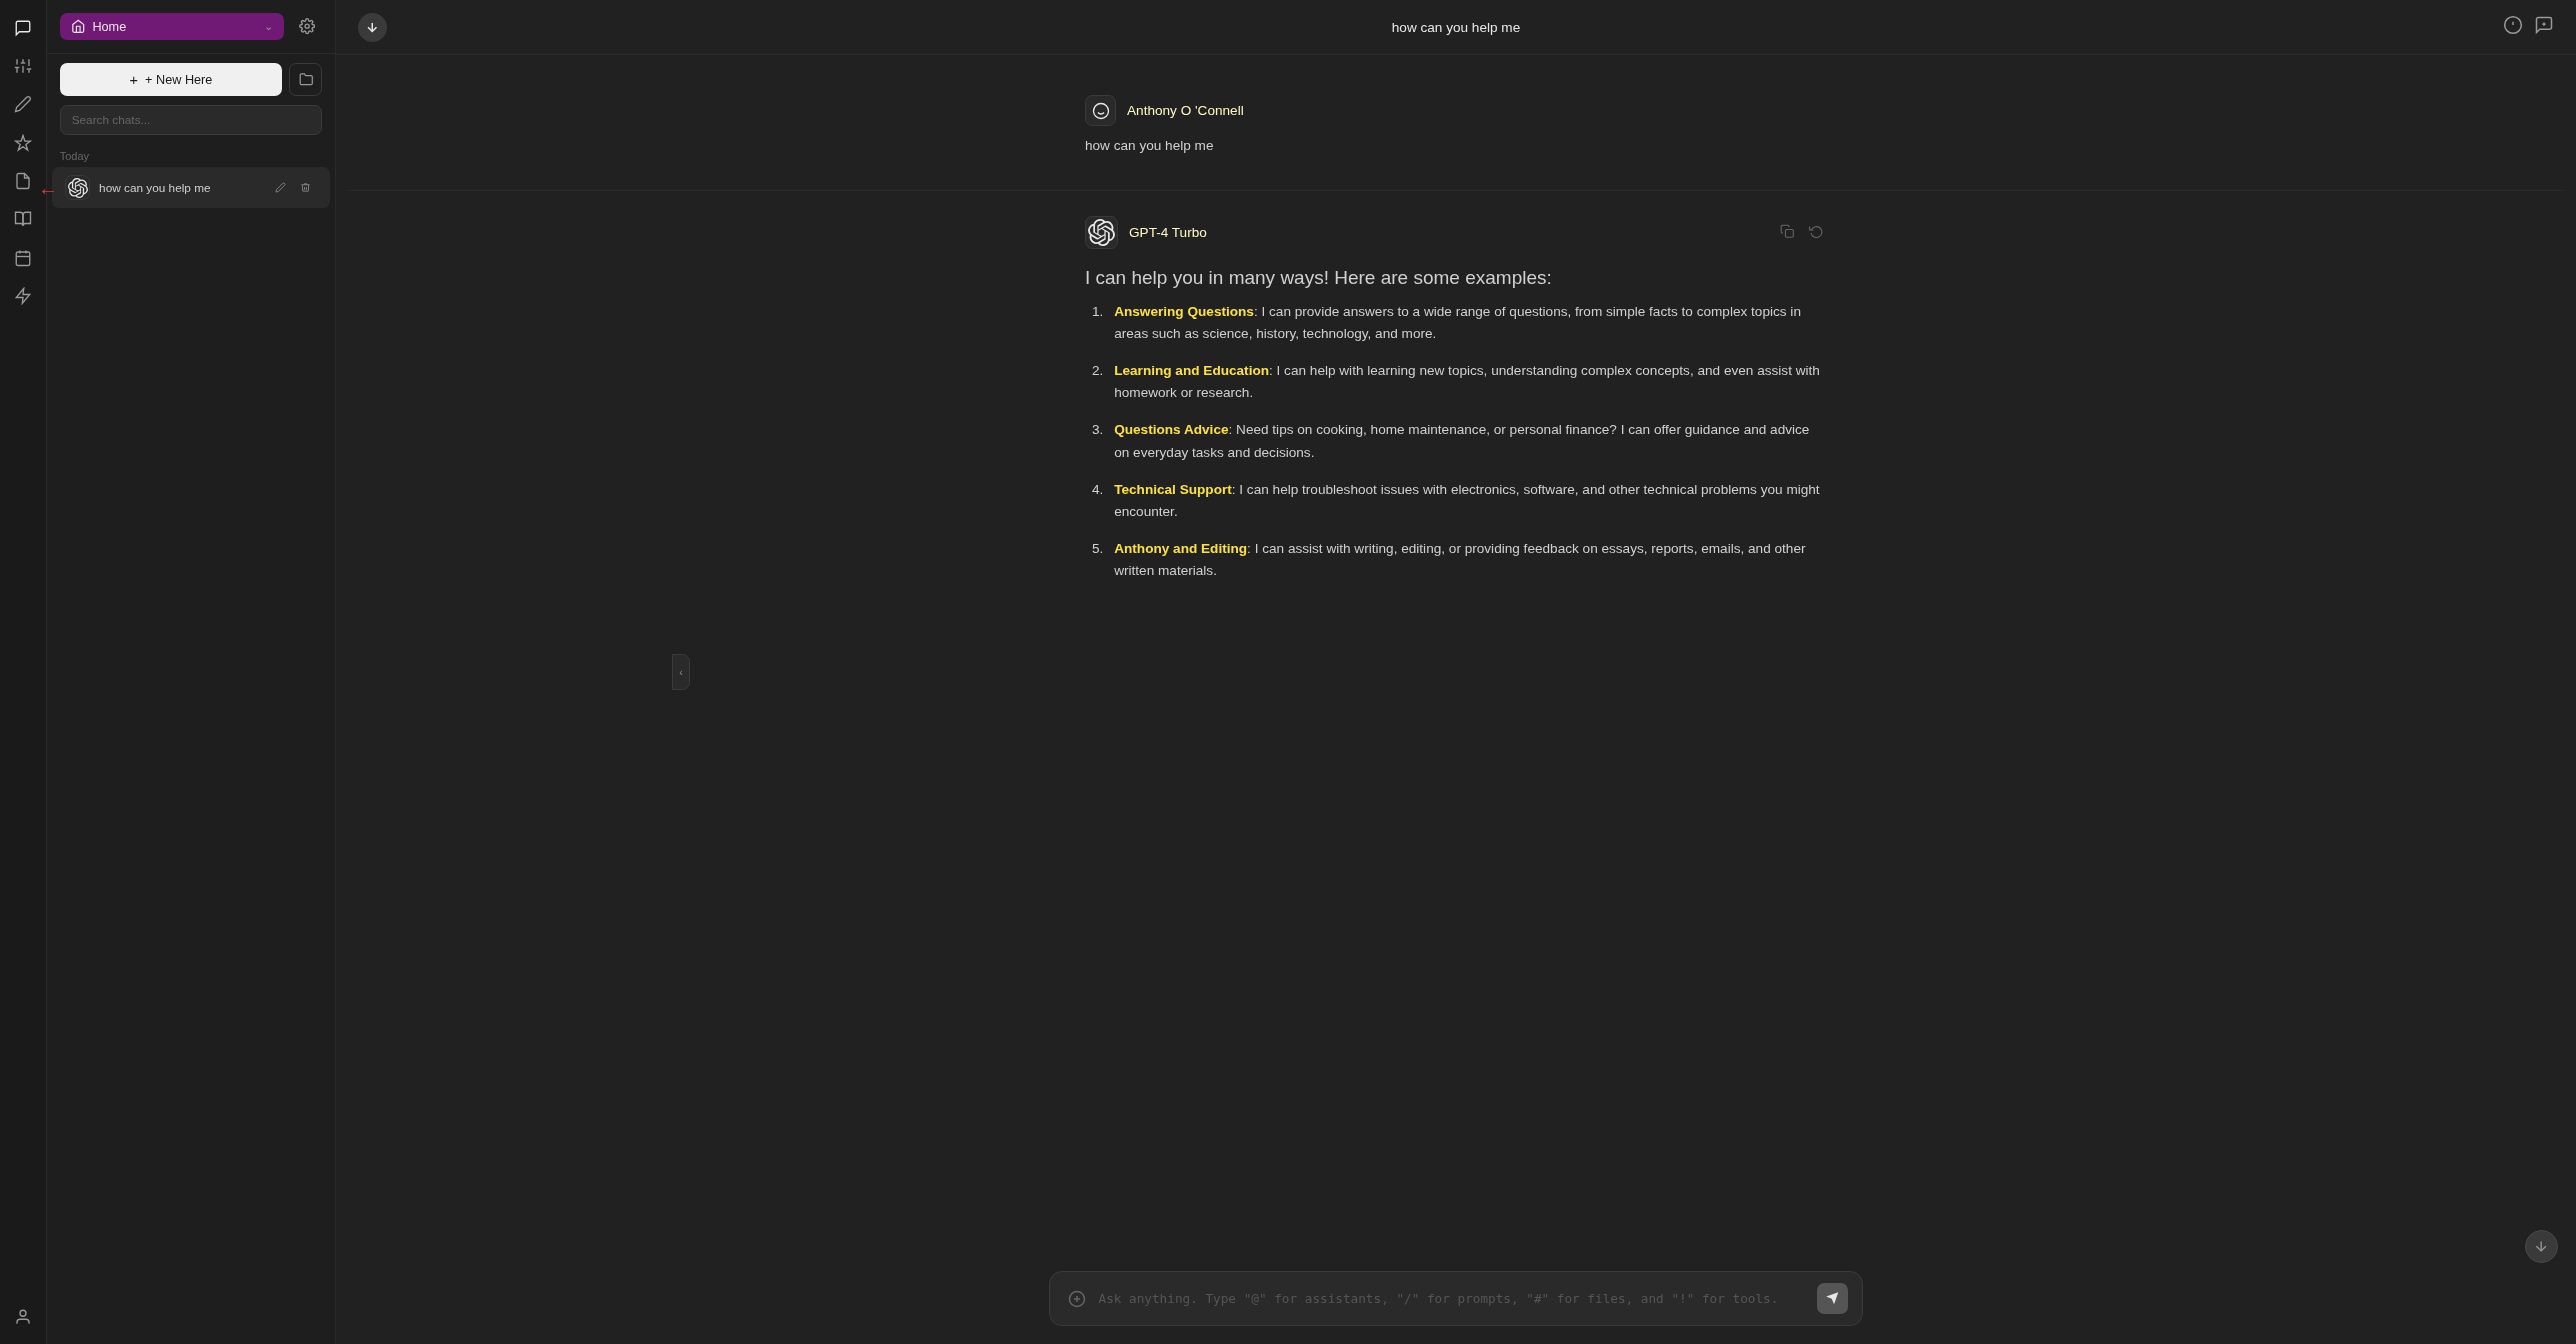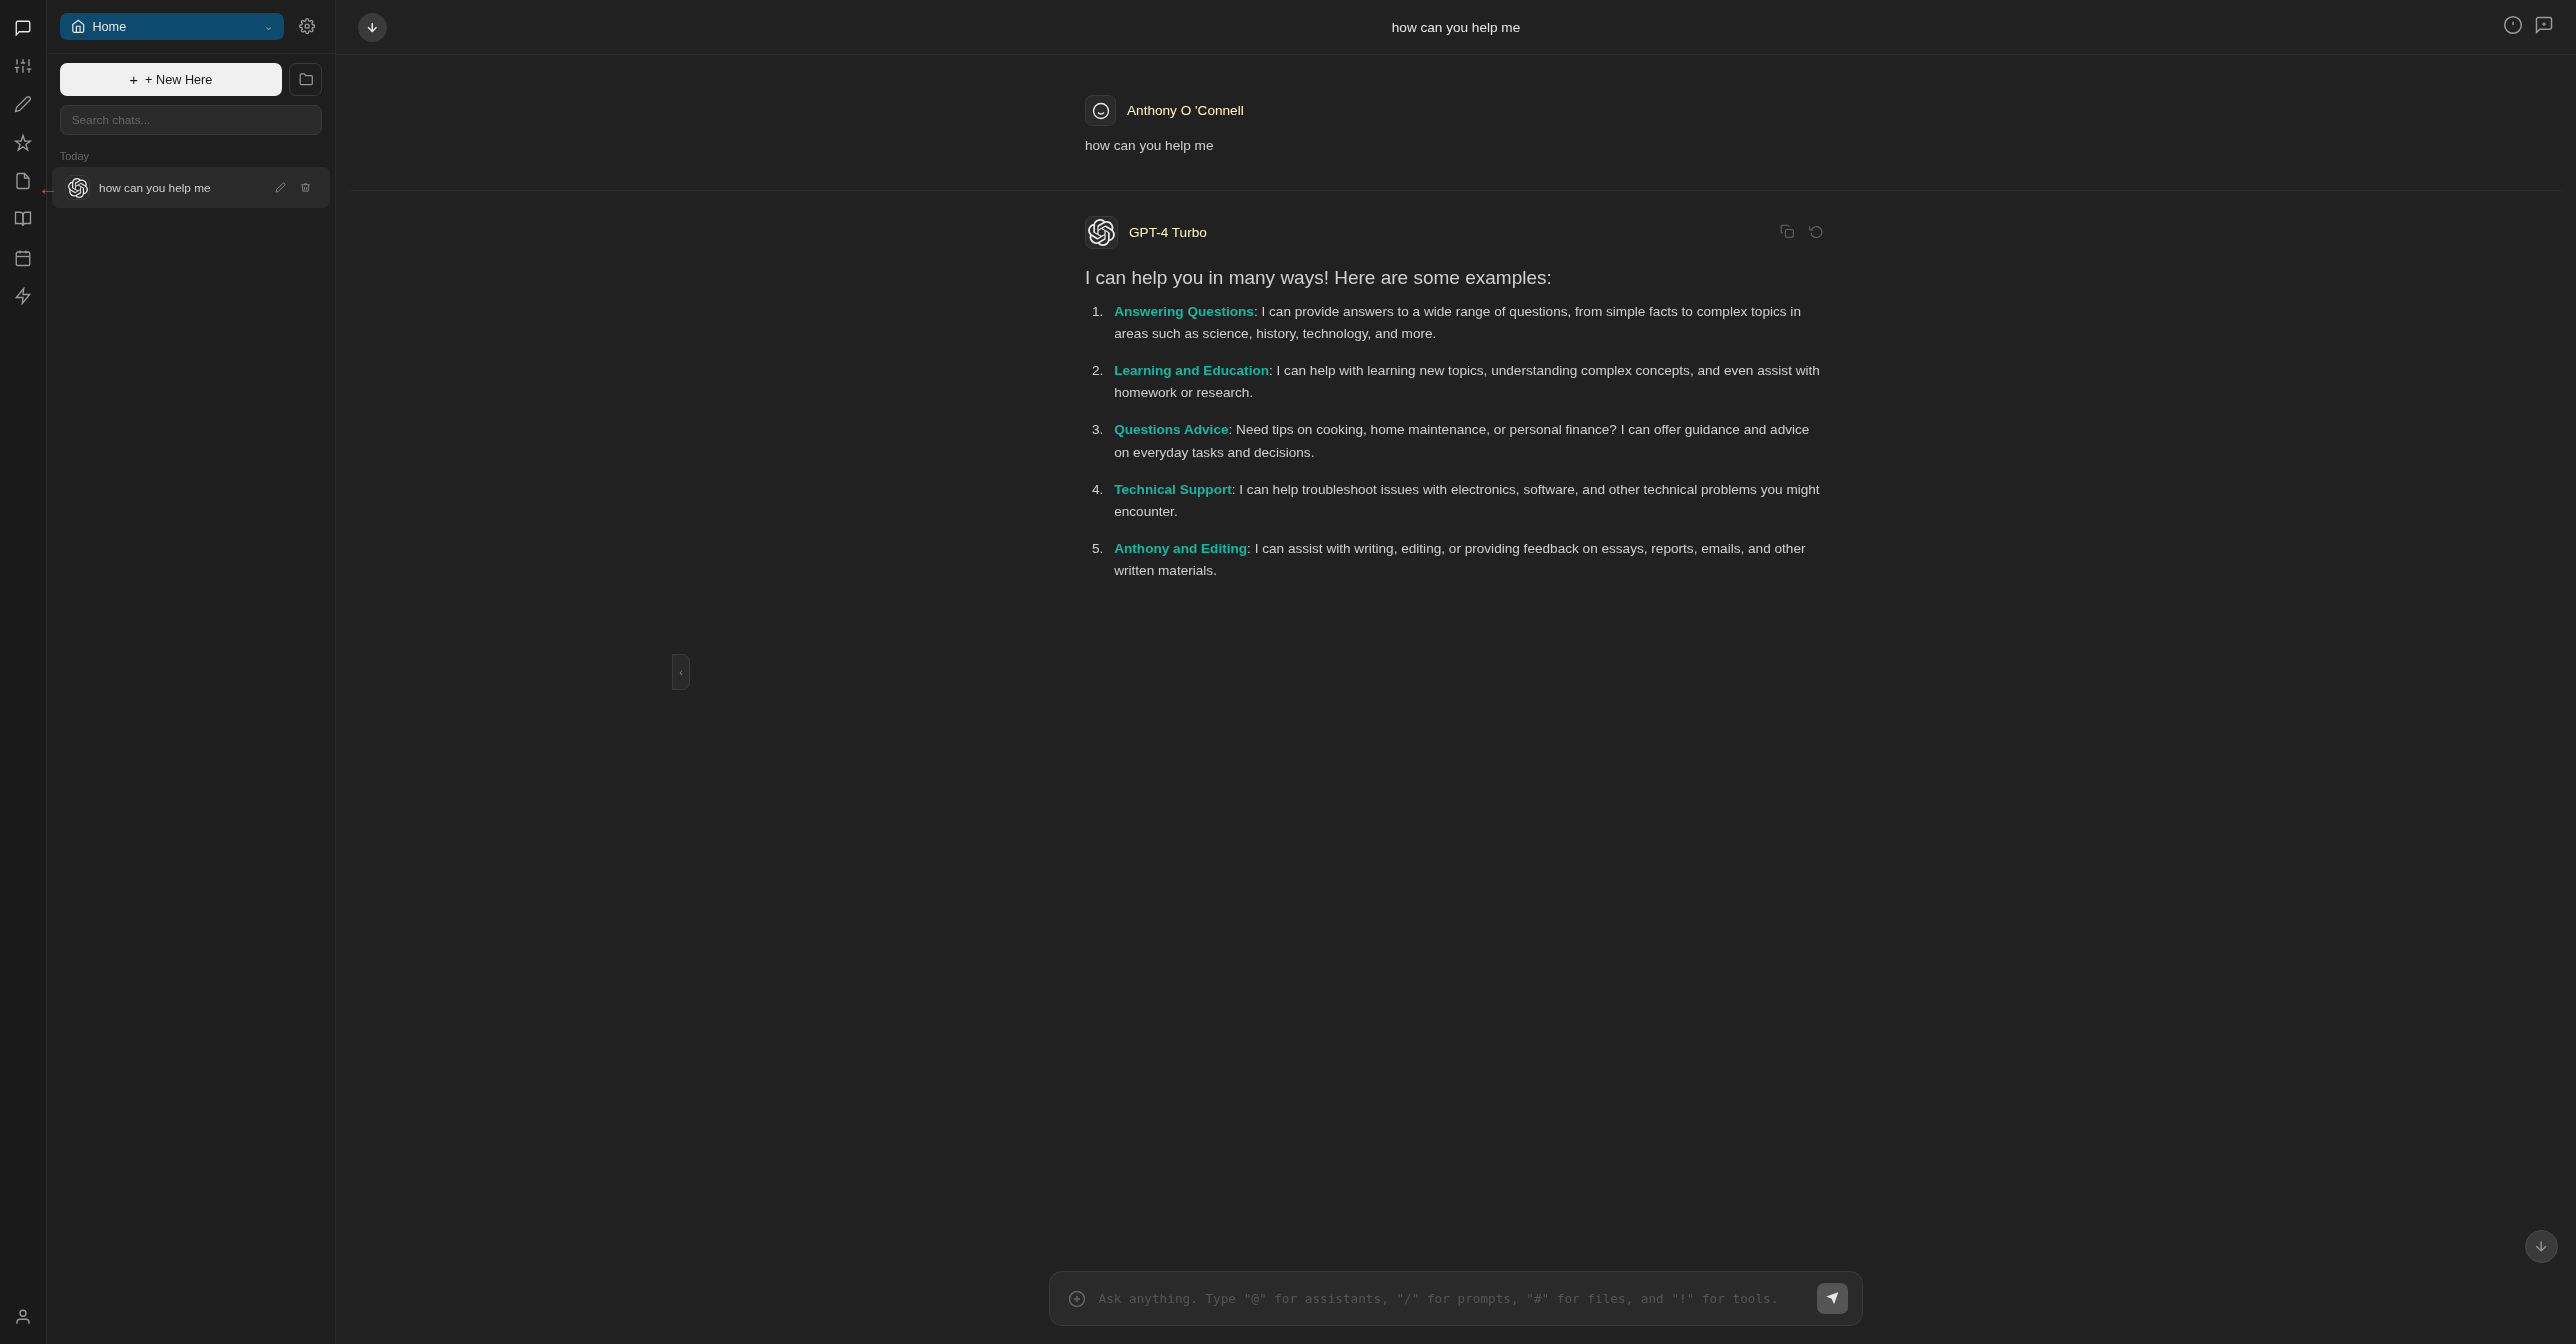--- a/index.html
+++ b/index.html
@@ -62,21 +62,21 @@
       align-items: center;
       justify-content: space-between;
       padding: 11px 12.7px;
       border-bottom: 0.9px solid #2a2a2a;
     }
 
     .sidebar-home-btn {
       display: flex;
       align-items: center;
       gap: 7.2px;
-      background: #0c4a6e;
+      background: #701a75;
       border: none;
       color: #e8e8e8;
       padding: 6.3px 11px;
       border-radius: 7.2px;
       cursor: pointer;
       font-size: 12.7px;
       flex: 1;
       margin-right: 7.2px;
     }
 
@@ -384,21 +384,21 @@
 
     .message-list li {
       margin-bottom: 14.5px;
       font-size: 13.6px;
       line-height: 1.65;
       color: #d0d0d0;
       padding-left: 7.2px;
     }
 
     .message-list li strong {
-      color: #14b8a6;
+      color: #fde047;
     }
 
     .ai-intro {
       font-size: 19px;
       color: #d0d0d0;
       margin-bottom: 14.5px;
       line-height: 1.65;
     }
 
     

